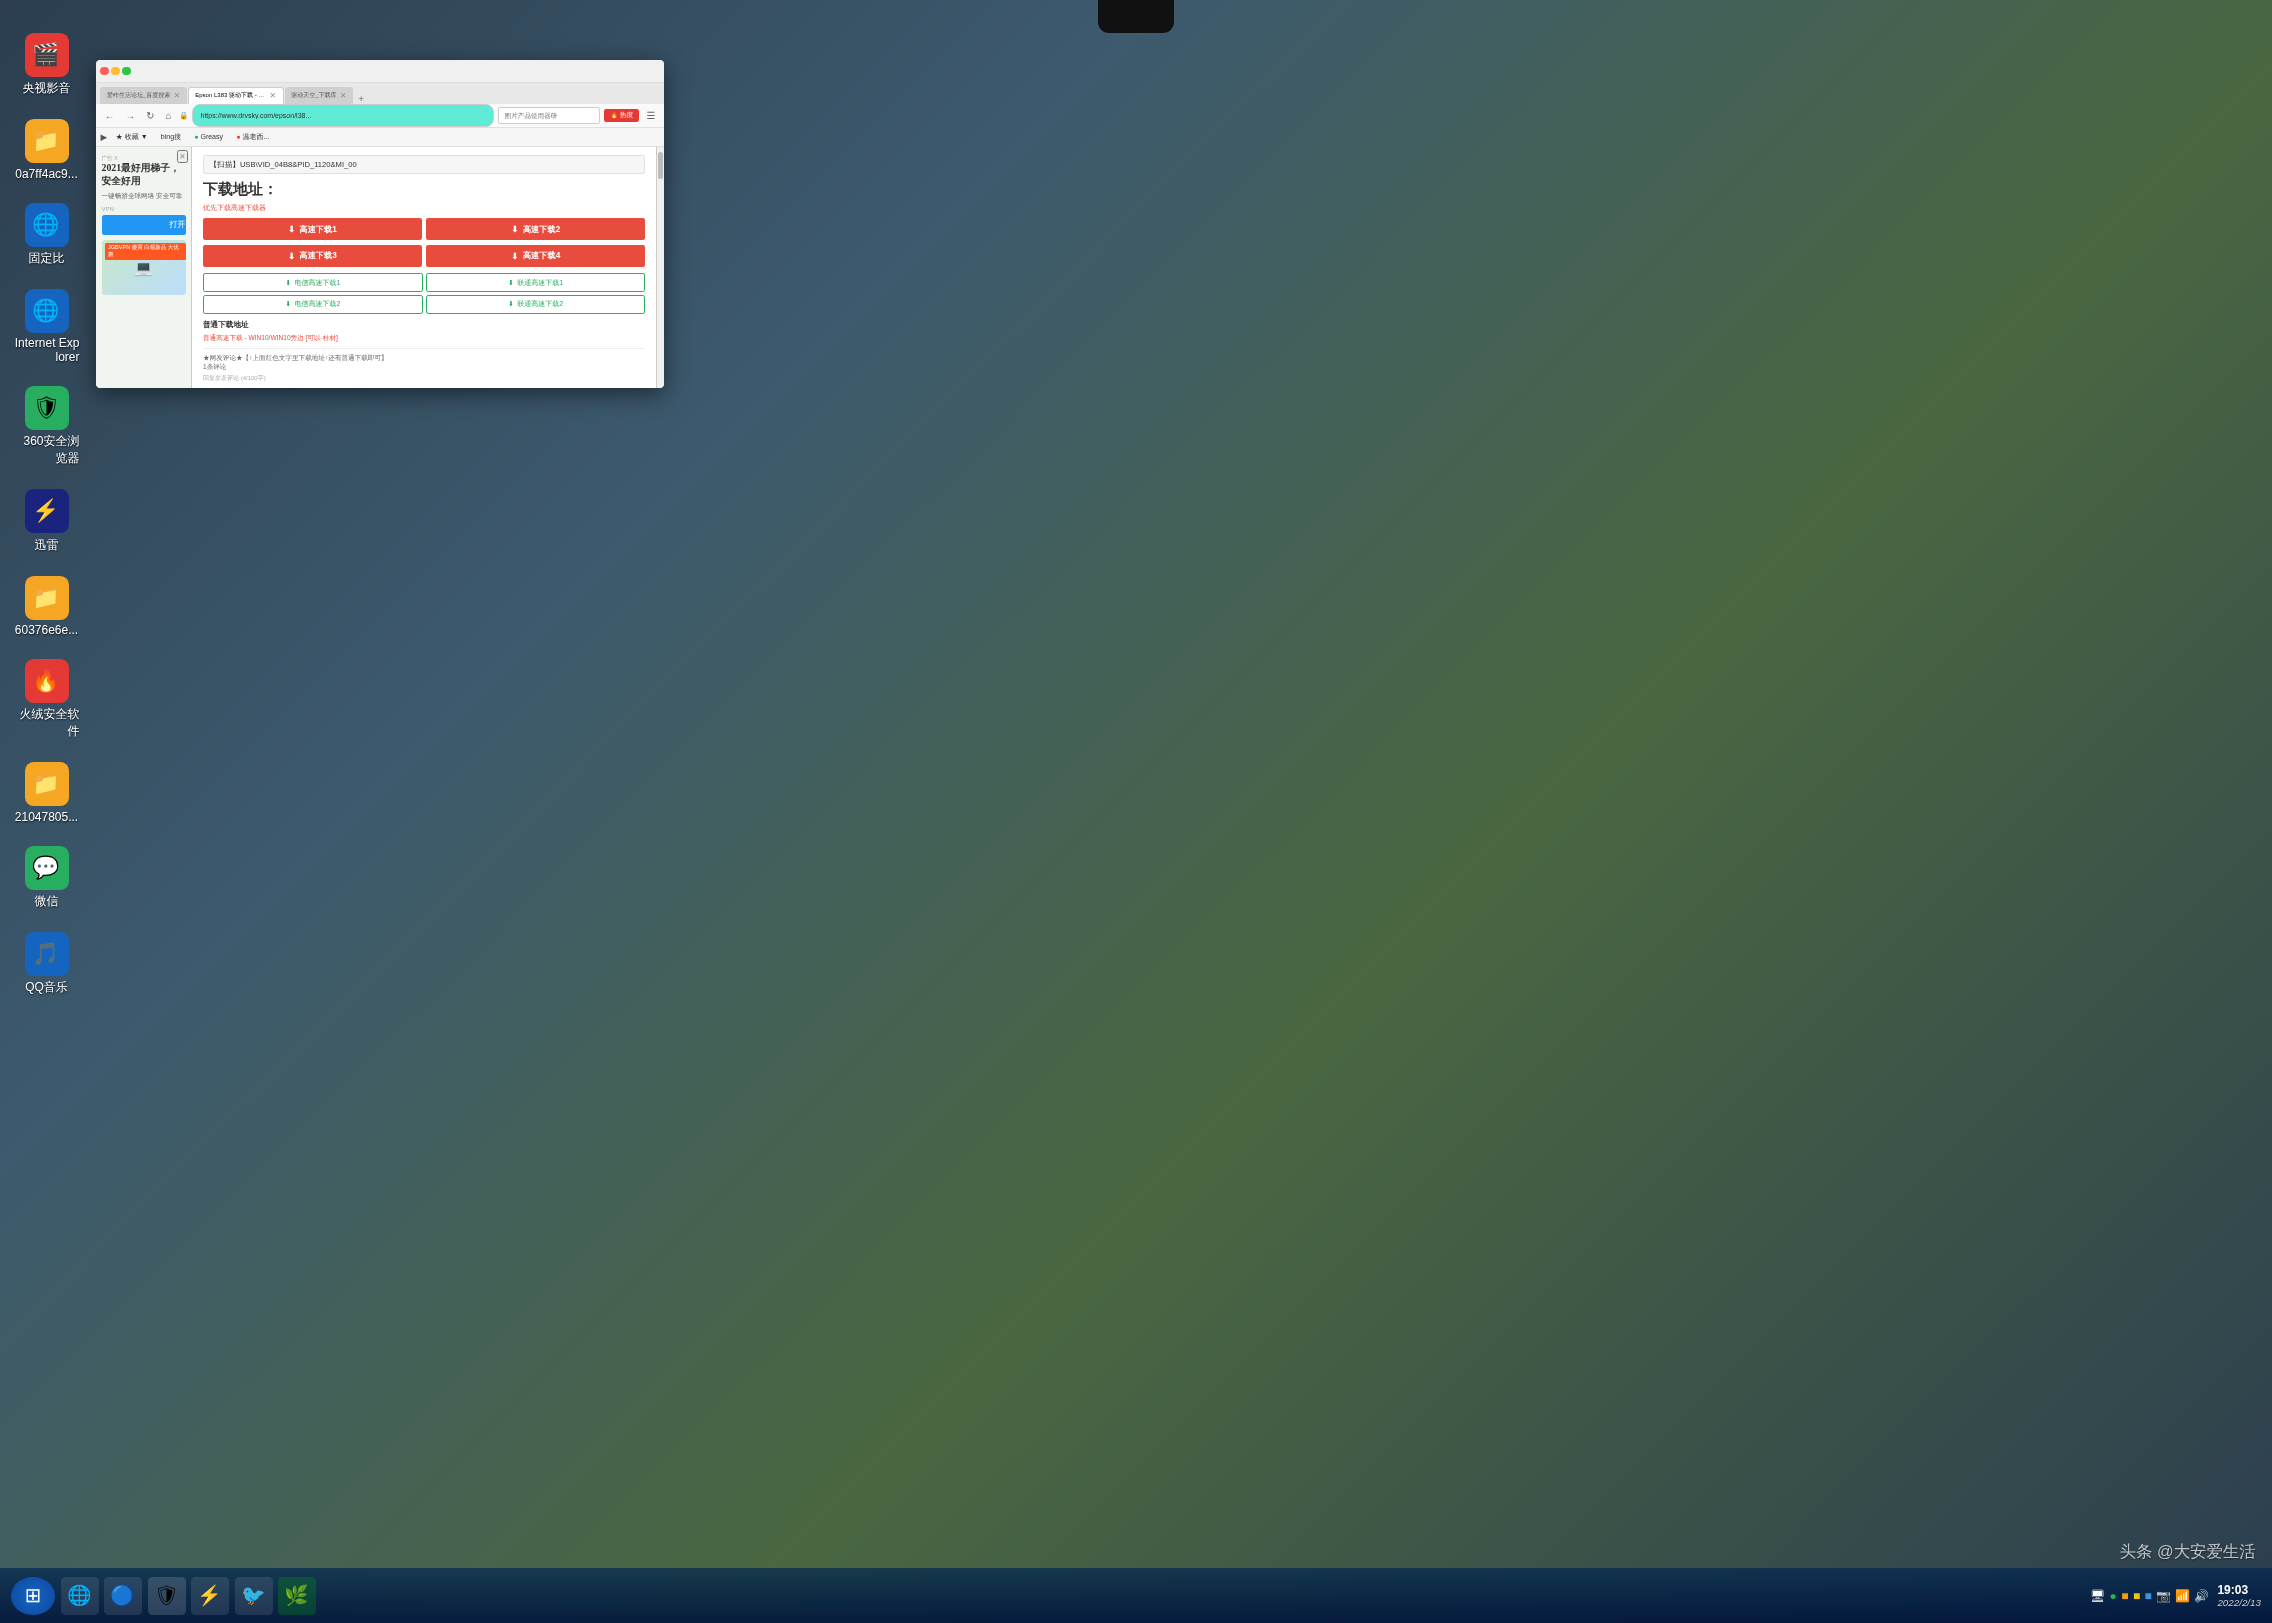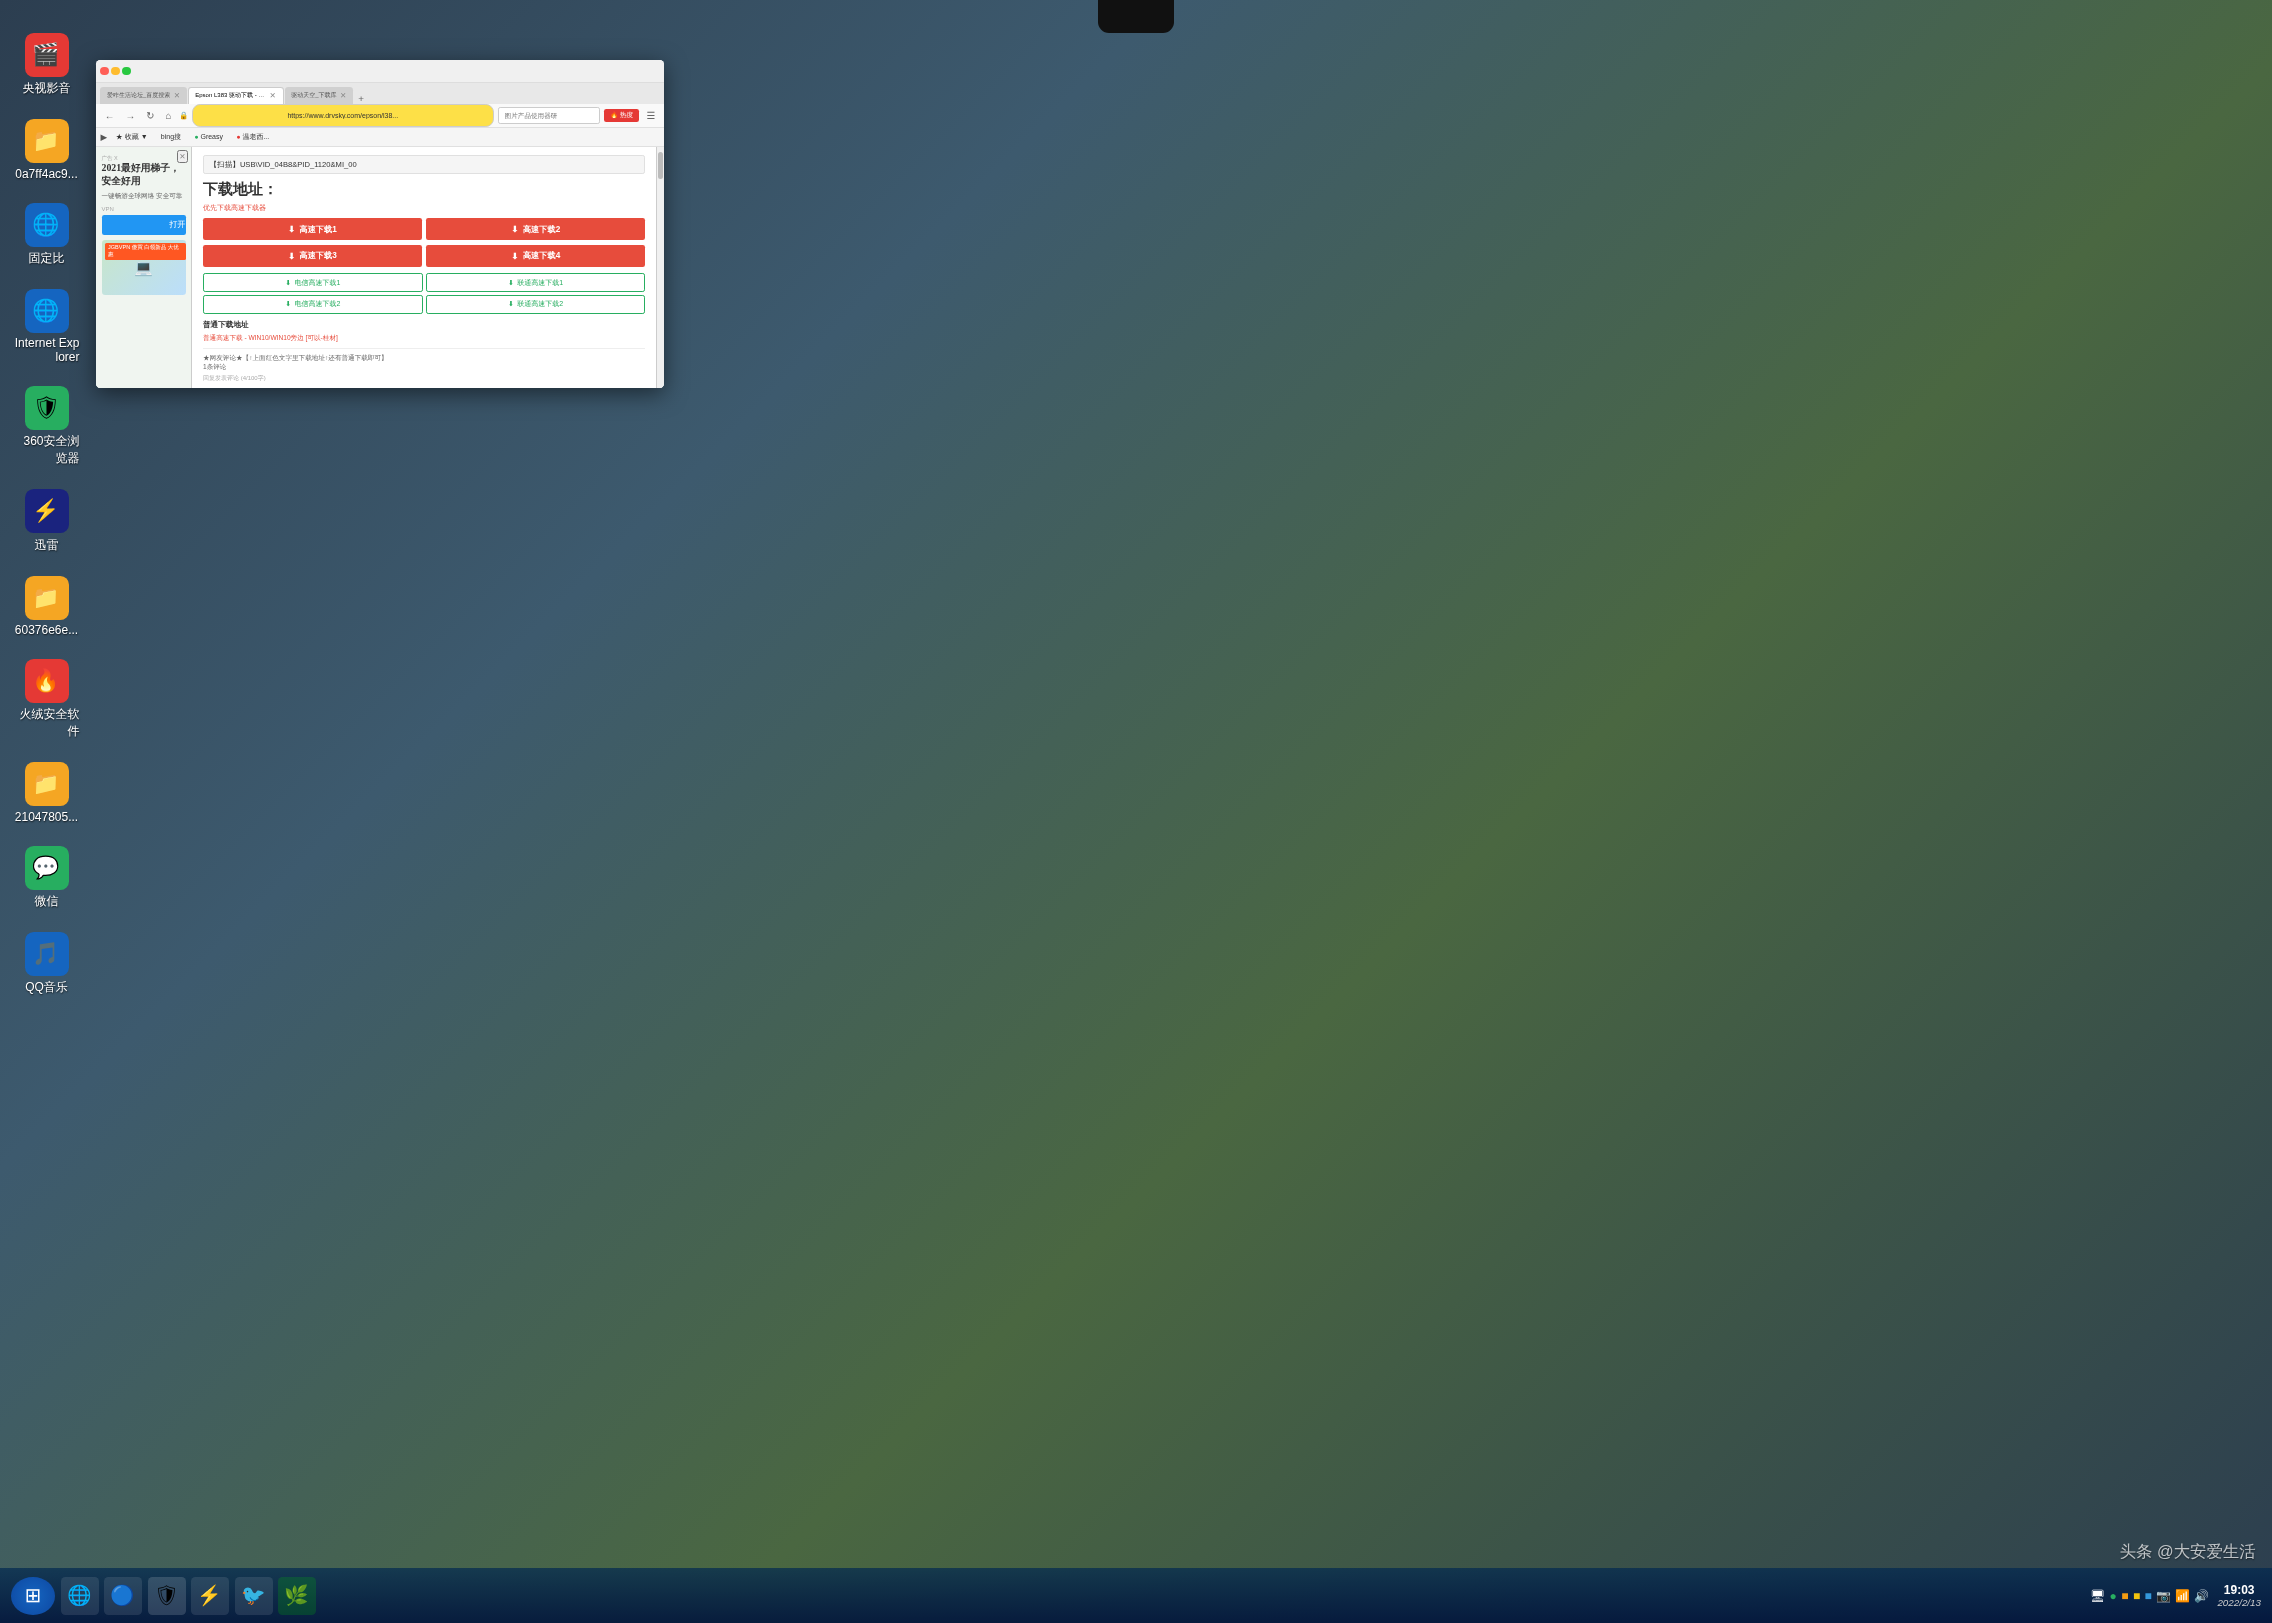--- a/index.html
+++ b/index.html
@@ -151,23 +151,22 @@
       border-radius: 2.2px;
     }
 
     .address-input {
       flex: 1;
       height: 23px;
       border: 0.5px solid #ccc;
       border-radius: 8.2px;
       padding: 0 7.6px;
       font-size: 7px;
-      background: #fde047;
+      background: #5eead4;
       color: #333;
-      text-align: center;
     }
 
     
     .bookmarks-bar {
       background: #f5f5f5;
       height: 18.6px;
       display: flex;
       align-items: center;
       padding: 0 4.4px;
       gap: 4.4px;
@@ -411,21 +410,21 @@
 
     .taskbar-right {
       margin-left: auto;
       display: flex;
       align-items: center;
       gap: 7.6px;
     }
 
     .taskbar-clock {
       color: #fff;
-      text-align: center;
+      text-align: left;
       font-size: 12px;
     }
 
     .taskbar-clock .time {
       font-weight: bold;
     }
 
     .taskbar-clock .date {
       font-size: 9.8px;
       color: #ccc;

